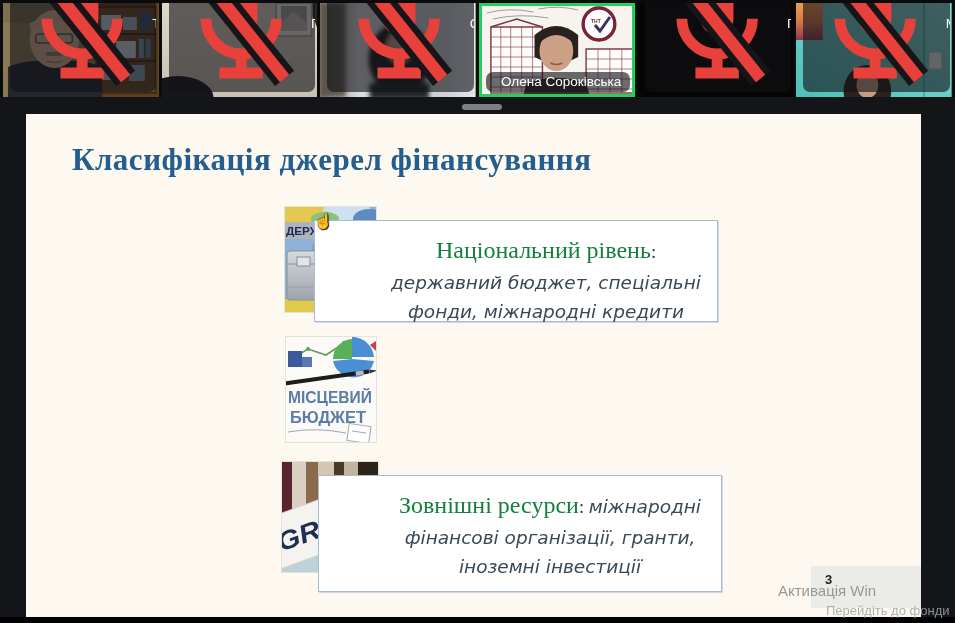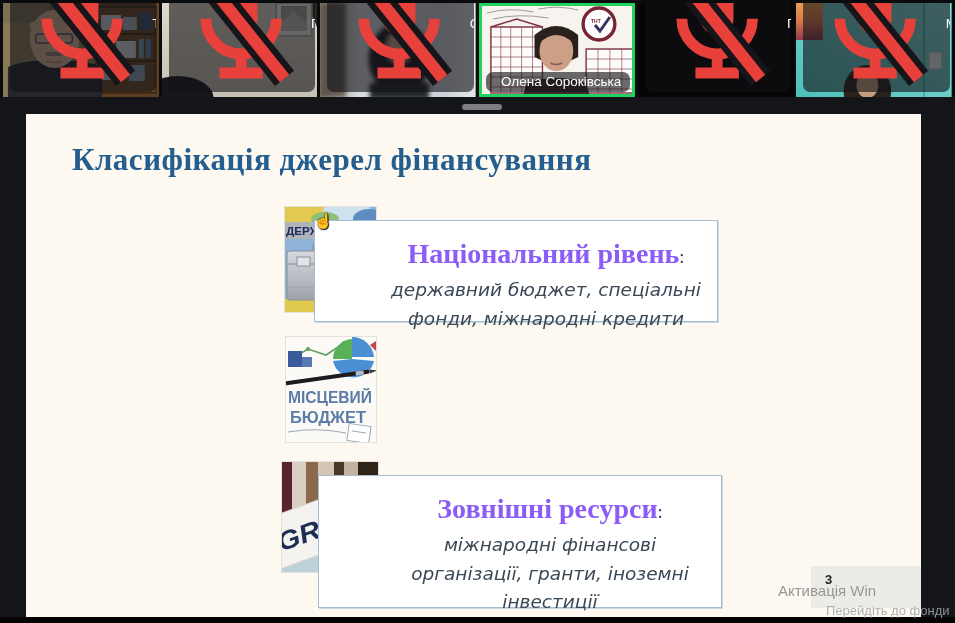--- a/index.html
+++ b/index.html
@@ -27,22 +27,22 @@
   .slide { position:absolute; left:26px; top:114px; width:895px; height:503px;
            background:#fdf9f1; overflow:hidden;text-align:center; }
   .slide-title { position:absolute; left:46px; top:28px; font-family:"Liberation Serif", serif;
                  font-weight:bold; font-size:31px; letter-spacing:.5px; color:#235e8e; }
   .row-img { position:absolute; overflow:hidden; box-shadow:0 0 0 1px rgba(160,160,160,.25); }
   .row-img svg { display:block; width:100%; height:100%; }
   .row-box { position:absolute; width:404px; background:#ffffff;
              border:1.5px solid #a7bccf; box-shadow:1px 1px 0 #cdd9e4;
              padding:11px 12px 0 72px; font-size:18.5px; line-height:1.56;
              color:#3a4856; }
-  .row-box .head { font-family:"Liberation Serif", serif; font-weight:bold;
-                   font-style:normal; font-size:28px; color:#8b5cf6; }
+  .row-box .head { font-family:"Liberation Serif", serif; font-weight:normal;
+                   font-style:normal; font-size:24px; color:#15803d; }
   .row-box .sep  { font-family:"Liberation Serif", serif; color:#1b3a5f; }
   .row-box .body { font-style:italic; font-family:"DejaVu Sans", sans-serif; }
   .cursor-hand { position:absolute; left:288px; top:98px; font-size:15px; color:#fff;
                  text-shadow:0 0 2px #000, 1px 1px 1px #333; }
   .wm-backdrop { position:absolute; left:785px; top:452px; width:110px; height:42px;
                  background:#ebebe8; }
   .page-num { position:absolute; left:799px; top:458px; font-size:13px; font-weight:bold;
               color:#1e1e1e; }
 
   
@@ -331,21 +331,21 @@
         <g transform="rotate(-20 40 62)">
           <rect x="-14" y="38" width="118" height="52" fill="#f4f3ef" stroke="#d8d5cc"></rect>
           <text x="-8" y="74" font-size="26" font-weight="bold" font-style="italic" fill="#1e2d52" textLength="104" lengthAdjust="spacingAndGlyphs">GRANT</text>
         </g>
         <path d="M60 88 L84 78 L88 96 L64 102 Z" fill="#1f1f23"></path>
         <path d="M66 88 Q62 70 74 74 Q80 76 74 86" fill="none" stroke="#c8c8cc" stroke-width="2.4"></path>
         <path d="M80 84 Q82 64 92 72 Q96 76 88 84" fill="none" stroke="#b8b8bc" stroke-width="2.4"></path>
       </svg>
     </div>
 
-    <div class="row-box" style="left:292px; top:361px; height:133px;">
+    <div class="row-box" style="left:292px; top:361px; height:117px;">
       <span class="head">Зовнішні ресурси</span><span class="sep">: </span><span class="body">міжнародні фінансові організації, гранти, іноземні інвестиції</span>
     </div>
 
     <div class="wm-backdrop"></div>
     <div class="page-num">3</div>
   </div>
 
   <div class="wm1">Активація Win</div>
   <div class="wm2">Перейдіть до фонди</div>
 

